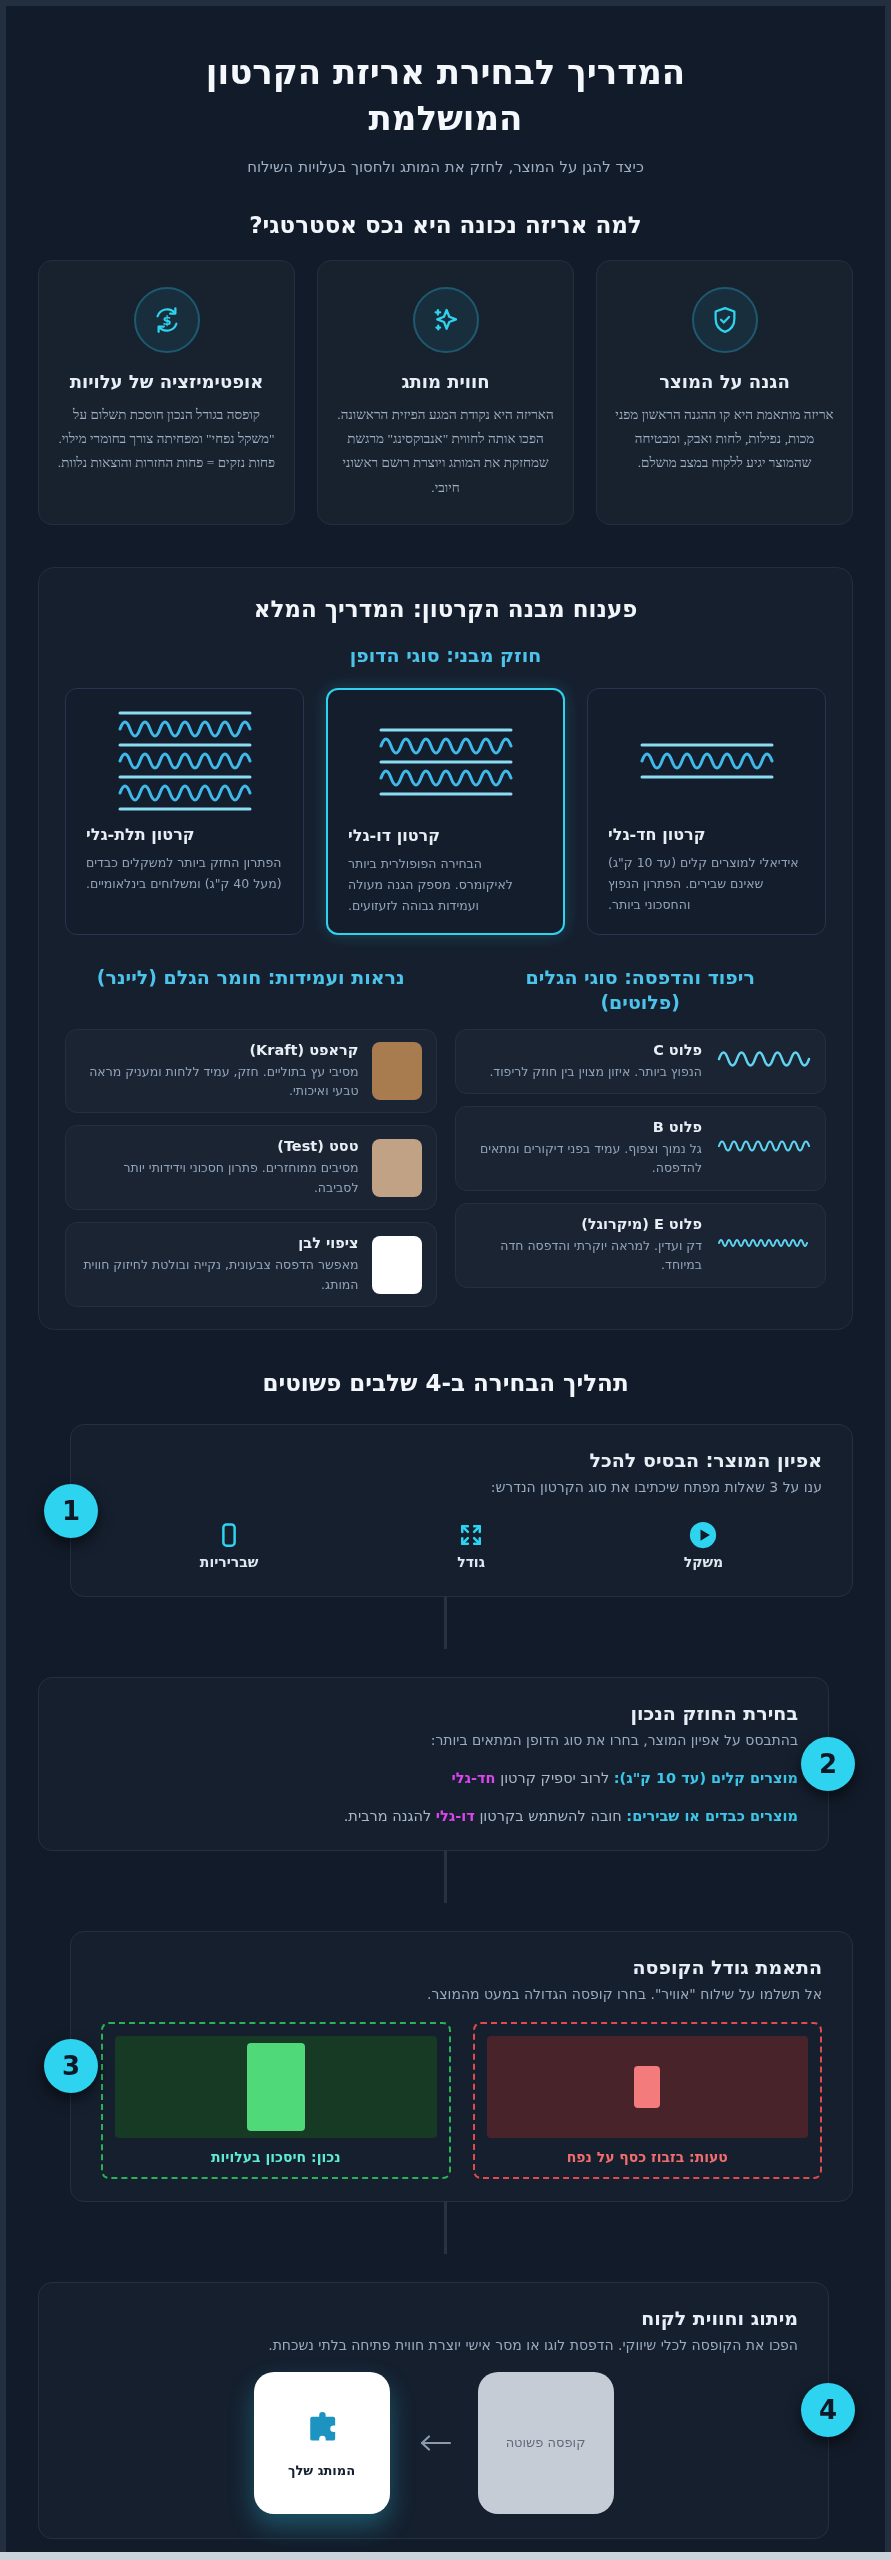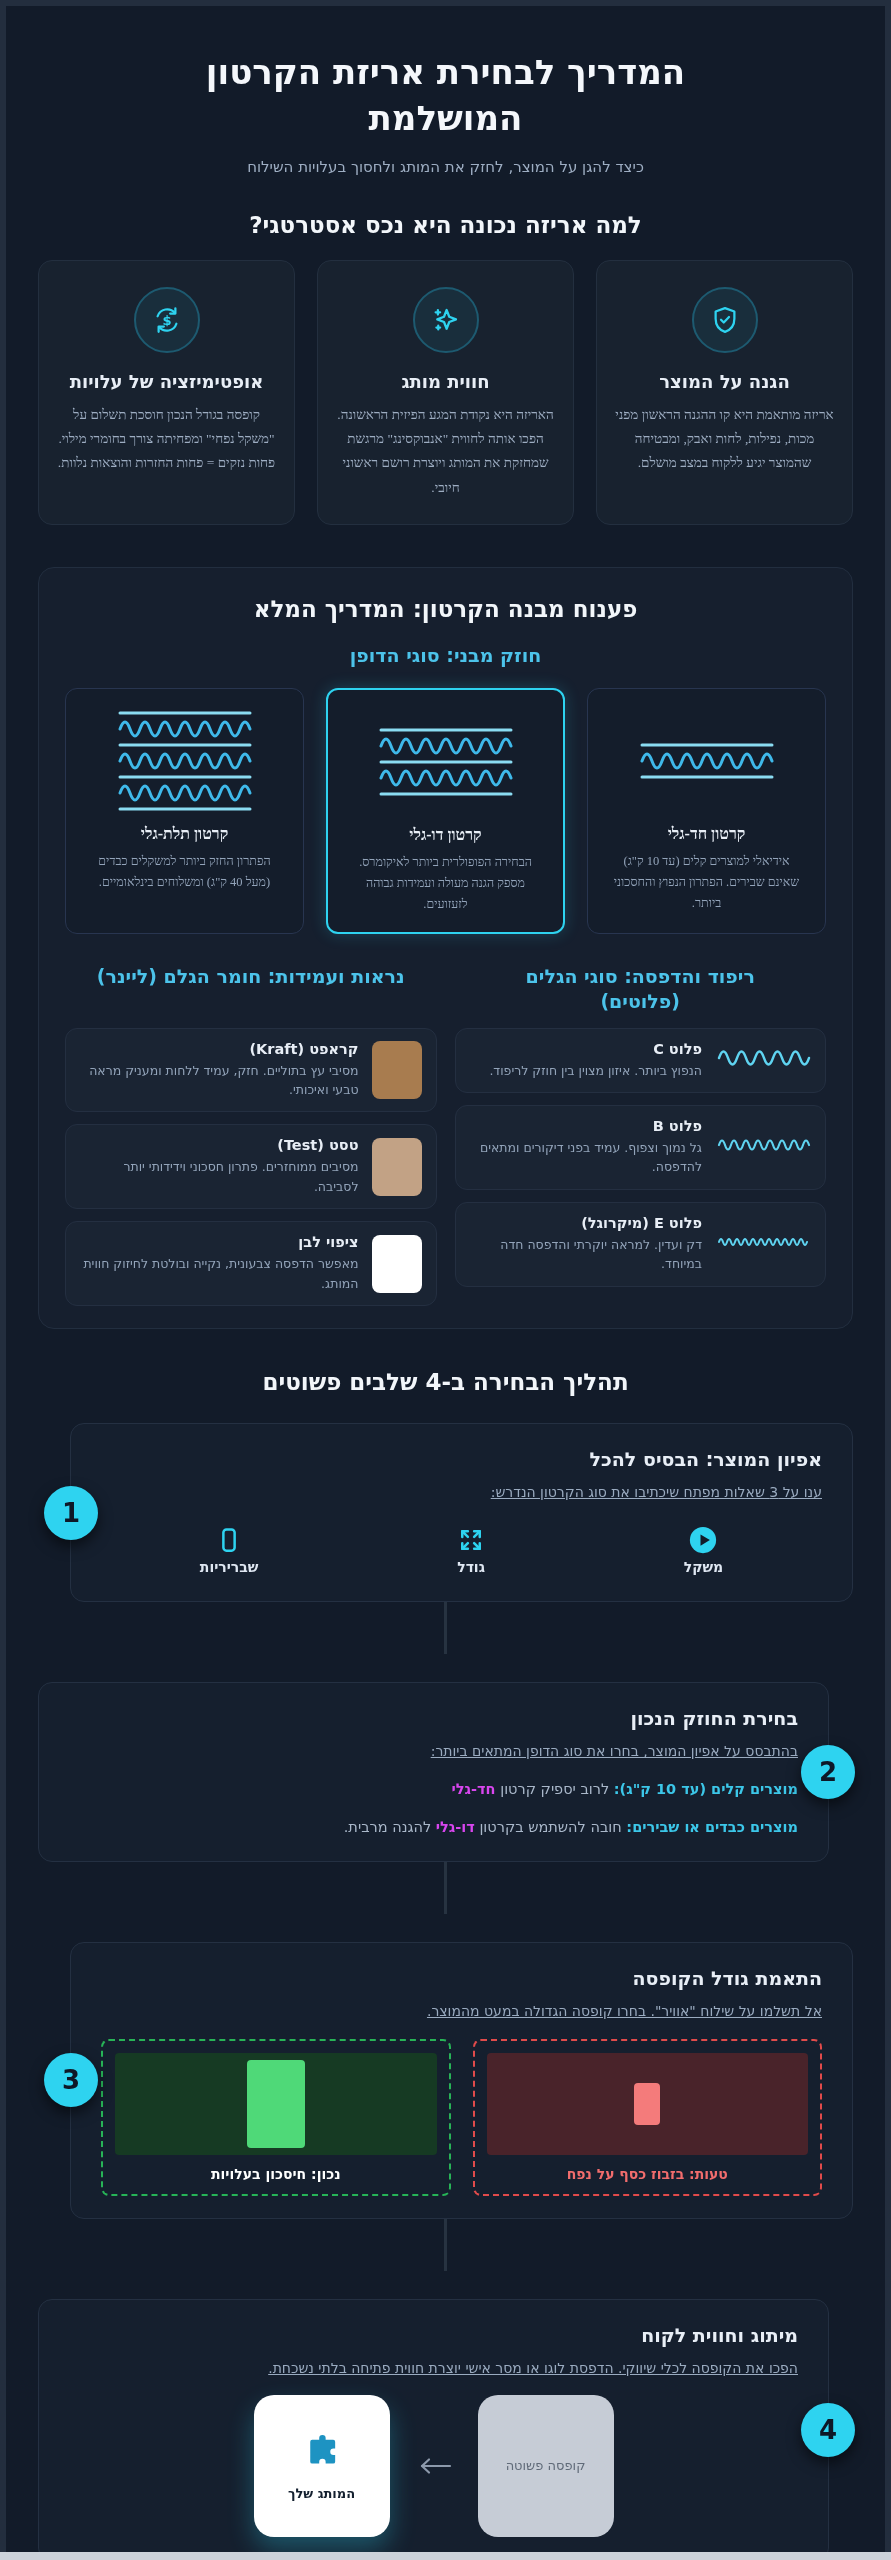--- a/index.html
+++ b/index.html
@@ -25,21 +25,21 @@
   
   .cards3 { display:grid; grid-template-columns:repeat(3,1fr); gap:22px; margin-top:22px; }
   .why-card { background:#18222f; border:1px solid #232f3f; border-radius:14px; padding:24px 18px; text-align:center; min-height:238px; }
   .icon-circle { width:66px; height:66px; border-radius:50%; background:rgba(46,211,240,.07); border:2px solid #1d5a70; display:flex; align-items:center; justify-content:center; margin:2px auto 0; }
   .why-card h3 { margin-top:18px; font-size:18px; font-weight:700; }
   .why-card p  { margin-top:11px; font-size:13.5px; line-height:1.8; color:#9dadc2;font-family:Liberation Serif, serif; }
 
   
   .panel { margin-top:42px; background:#161f2e; border:1px solid #222e3f; border-radius:16px; padding:28px 26px 22px; }
   .sub-h { text-align:center; color:#4cc3ea; font-weight:700; font-size:19px; margin-top:22px; }
-  .wall-card { background:#141d2b; border:1px solid #283550; border-radius:12px; padding:16px 20px; text-align:center;font-family:Liberation Serif, serif; }
+  .wall-card { background:#141d2b; border:1px solid #283550; border-radius:12px; padding:16px 20px; text-align:left; }
   .wall-card.selected { border:2px solid #2ed3f0; box-shadow:0 0 16px rgba(46,211,240,.22); }
   .diagram { height:112px; display:flex; align-items:center; justify-content:center; }
   .wall-card h3 { font-size:16px; font-weight:700; margin-top:8px; }
   .wall-card p  { margin-top:8px; font-size:12.5px; line-height:1.7; color:#93a4ba; }
 
   .columns2 { display:grid; grid-template-columns:1fr 1fr; gap:18px; margin-top:30px; }
   .col-h { color:#4cc3ea; font-weight:700; font-size:19px; text-align:center; line-height:1.35; min-height:52px; }
   .col-h.narrow { max-width:250px; margin:0 auto; }
   .col-stack { display:flex; flex-direction:column; gap:12px; margin-top:12px; }
   .mini-card { background:#1a2433; border:1px solid #242f41; border-radius:12px; padding:12px 14px; display:flex; align-items:center; gap:13px; }
@@ -52,21 +52,21 @@
   .process-h { margin-top:40px; }
   .step { position:relative; margin-top:28px; background:#151f2e; border:1px solid #243042; border-radius:14px; padding:24px 30px 22px; }
   .step.odd  { margin-left:32px; }
   .step.even { margin-right:24px; }
   .badge { position:absolute; top:50%; transform:translateY(-50%); width:54px; height:54px; border-radius:50%;
            background:#2ed3f0; color:#0e1827; font-weight:700; font-size:26px;
            display:flex; align-items:center; justify-content:center; box-shadow:0 6px 14px rgba(0,0,0,.55); }
   .badge.bleft  { left:-27px; }
   .badge.bright { right:-27px; }
   .step h3 { font-size:19px; font-weight:700; }
-  .step .desc { margin-top:11px; font-size:14px; color:#9aabc0; line-height:1.6;text-decoration:underline; }
+  .step .desc { margin-top:5px; font-size:14px; color:#9aabc0; line-height:1.6; }
 
   .features { display:flex; justify-content:space-around; margin-top:22px; padding-bottom:4px; }
   .feature  { text-align:center; }
   .f-label  { font-size:14px; font-weight:700; color:#dfe7f2; }
 
   .option { margin-top:15px; font-size:14.5px; color:#aab8ca; line-height:1.6; }
   .opt-label { color:#3cc7e9; font-weight:700; }
   .option b { color:#d946ef; }
 
   .compare { display:grid; grid-template-columns:1fr 1fr; gap:22px; margin-top:16px; }
@@ -74,21 +74,21 @@
   .comp-box.bad  { border:2px dashed #e14b4b; }
   .comp-box.good { border:2px dashed #27b457; }
   .comp-area { height:102px; border-radius:4px; display:flex; align-items:center; justify-content:center; }
   .bad  .comp-area { background:#49232a; }
   .good .comp-area { background:#163a23; }
   .comp-product { border-radius:4px; }
   .bad  .comp-product { width:26px; height:42px; background:#f47b7b; }
   .good .comp-product { width:58px; height:88px; background:#4fd978; }
   .comp-label { text-align:center; margin-top:11px; font-size:14px; font-weight:700; }
   .bad  .comp-label { color:#f26d6d; }
-  .good .comp-label { color:#ffffff; }
+  .good .comp-label { color:#5eead4; }
 
   .transform { display:flex; align-items:center; justify-content:center; margin-top:16px; padding-bottom:2px; }
   .pkg-card { width:136px; height:142px; border-radius:20px; display:flex; flex-direction:column; align-items:center; justify-content:center; }
   .pkg-plain { background:#c6ccd6; }
   .pkg-plain .pkg-label { color:#606b79; font-size:13px; }
   .pkg-brand { background:#ffffff; box-shadow:0 12px 26px rgba(46,211,240,.30); }
   .pkg-brand .pkg-label { margin-top:10px; font-weight:700; color:#14202f; font-size:13px; }
   .arrow-wrap { margin:0 24px; display:flex; align-items:center; }
 </style>
 </head>

